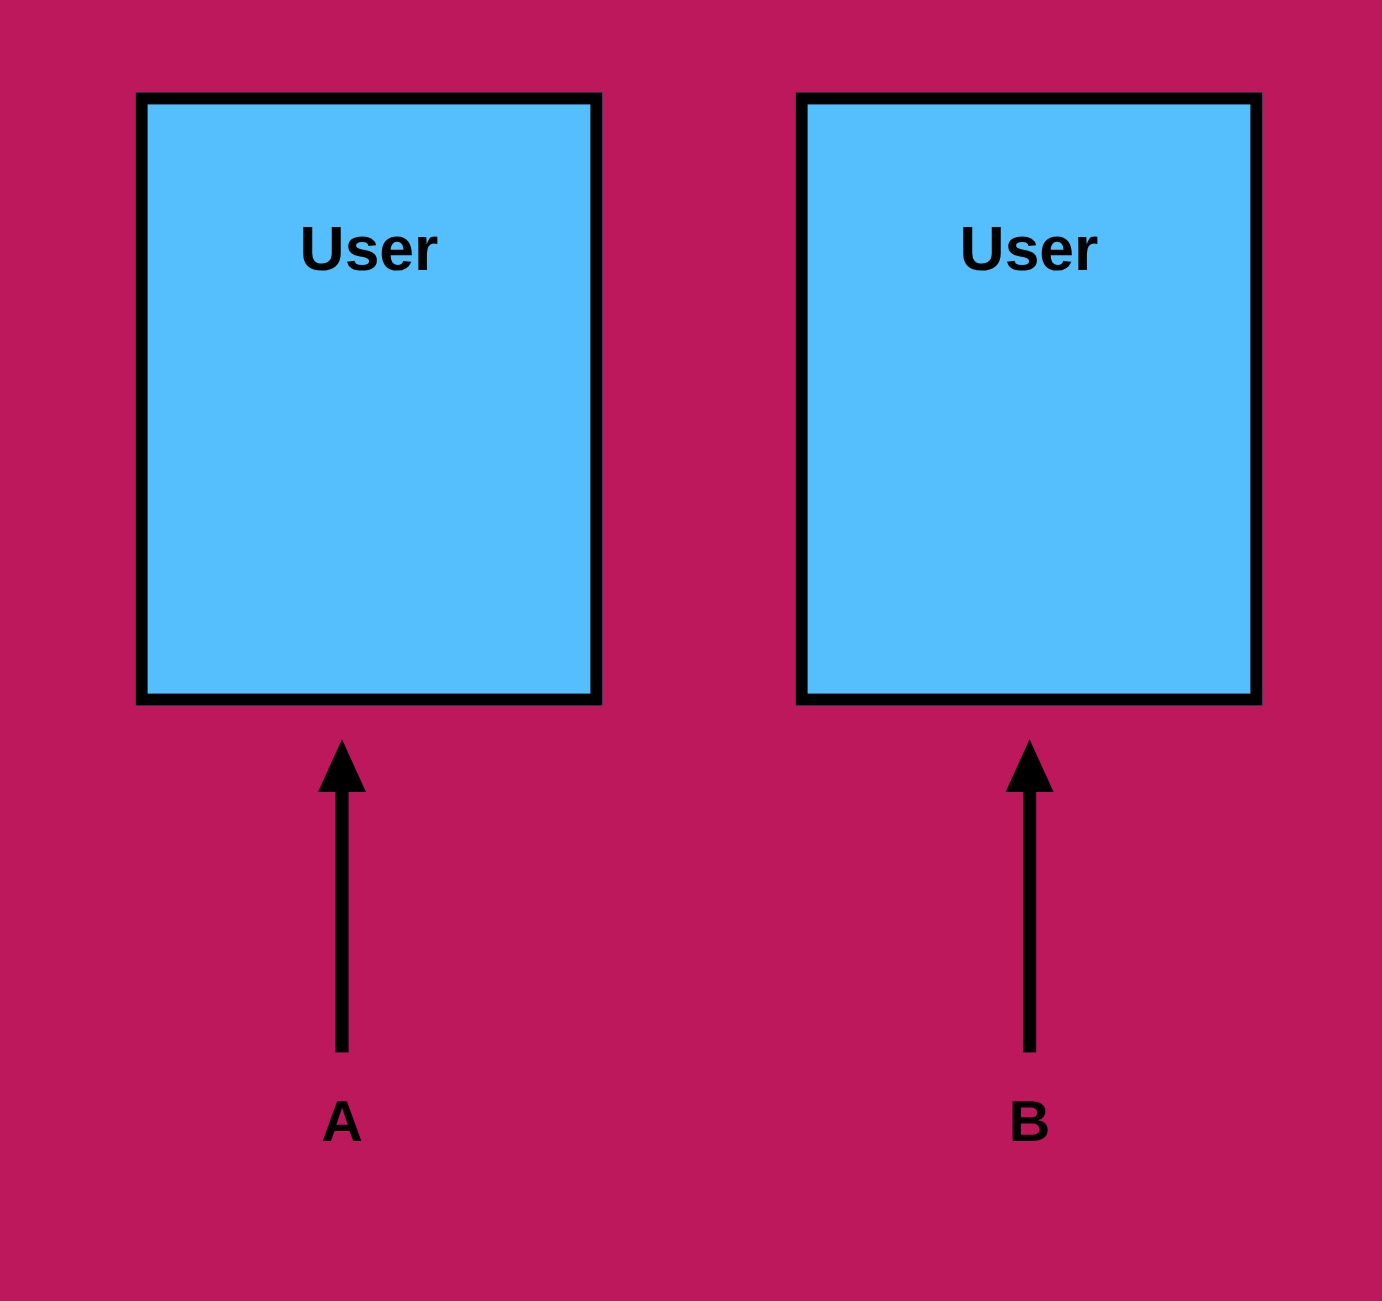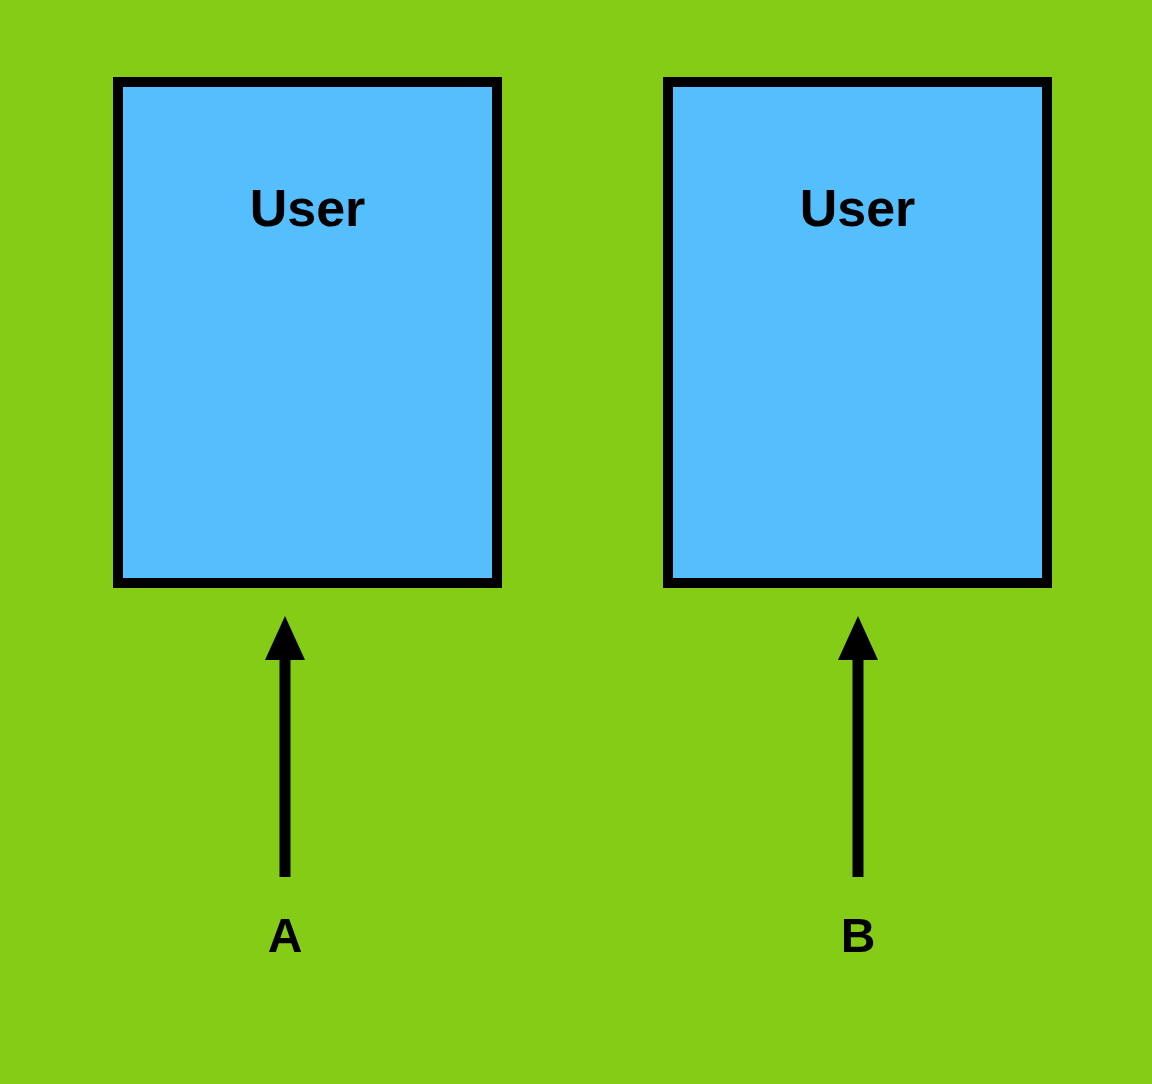--- a/index.html
+++ b/index.html
@@ -5,21 +5,21 @@
   html, body {
     margin: 0;
     padding: 0;
     background: #ffffff;
     font-family: "Liberation Sans", "DejaVu Sans", sans-serif;
   }
   .canvas {
     position: relative;
     width: 1152px;
     height: 1084px;
-    background: #84cc16;
+    background: #be185d;
     overflow: hidden;
   }
   .node-box {
     position: absolute;
     top: 77px;
     width: 369px;
     height: 491px;
     border: 10px solid #000000;
   }
   .node-box.box-a { left: 113px; }

